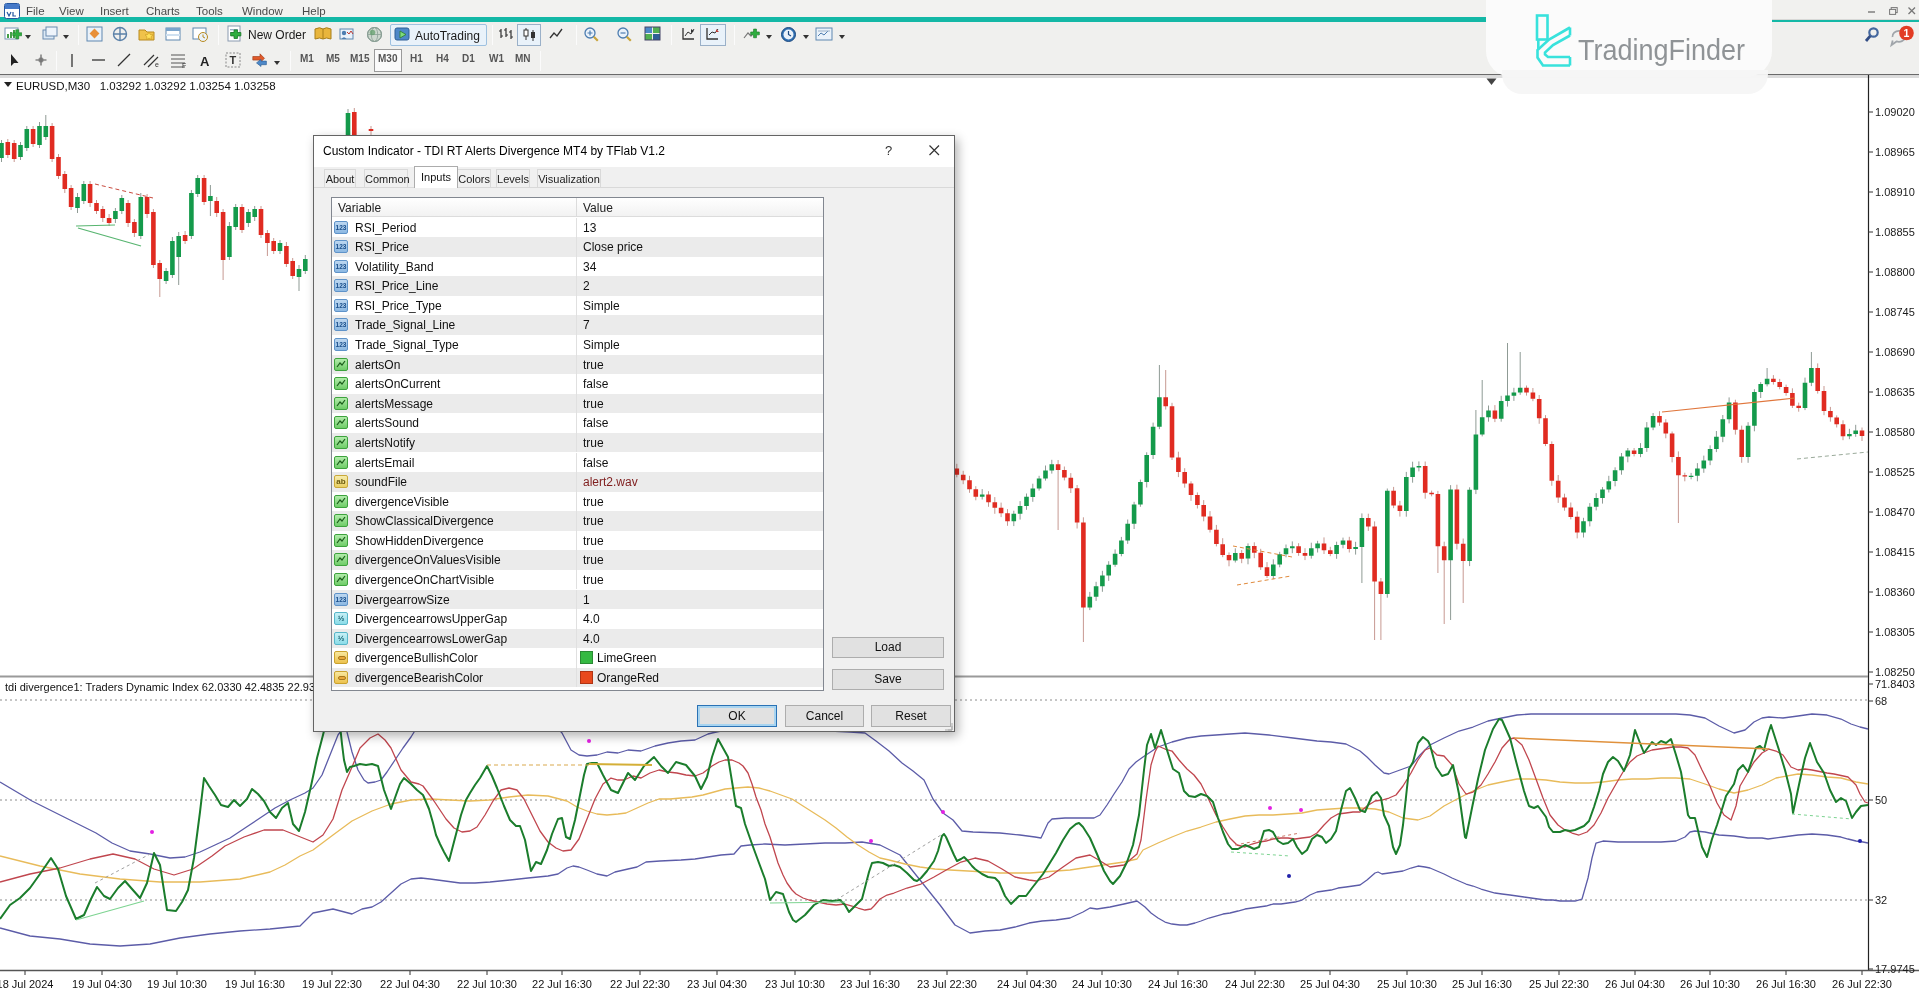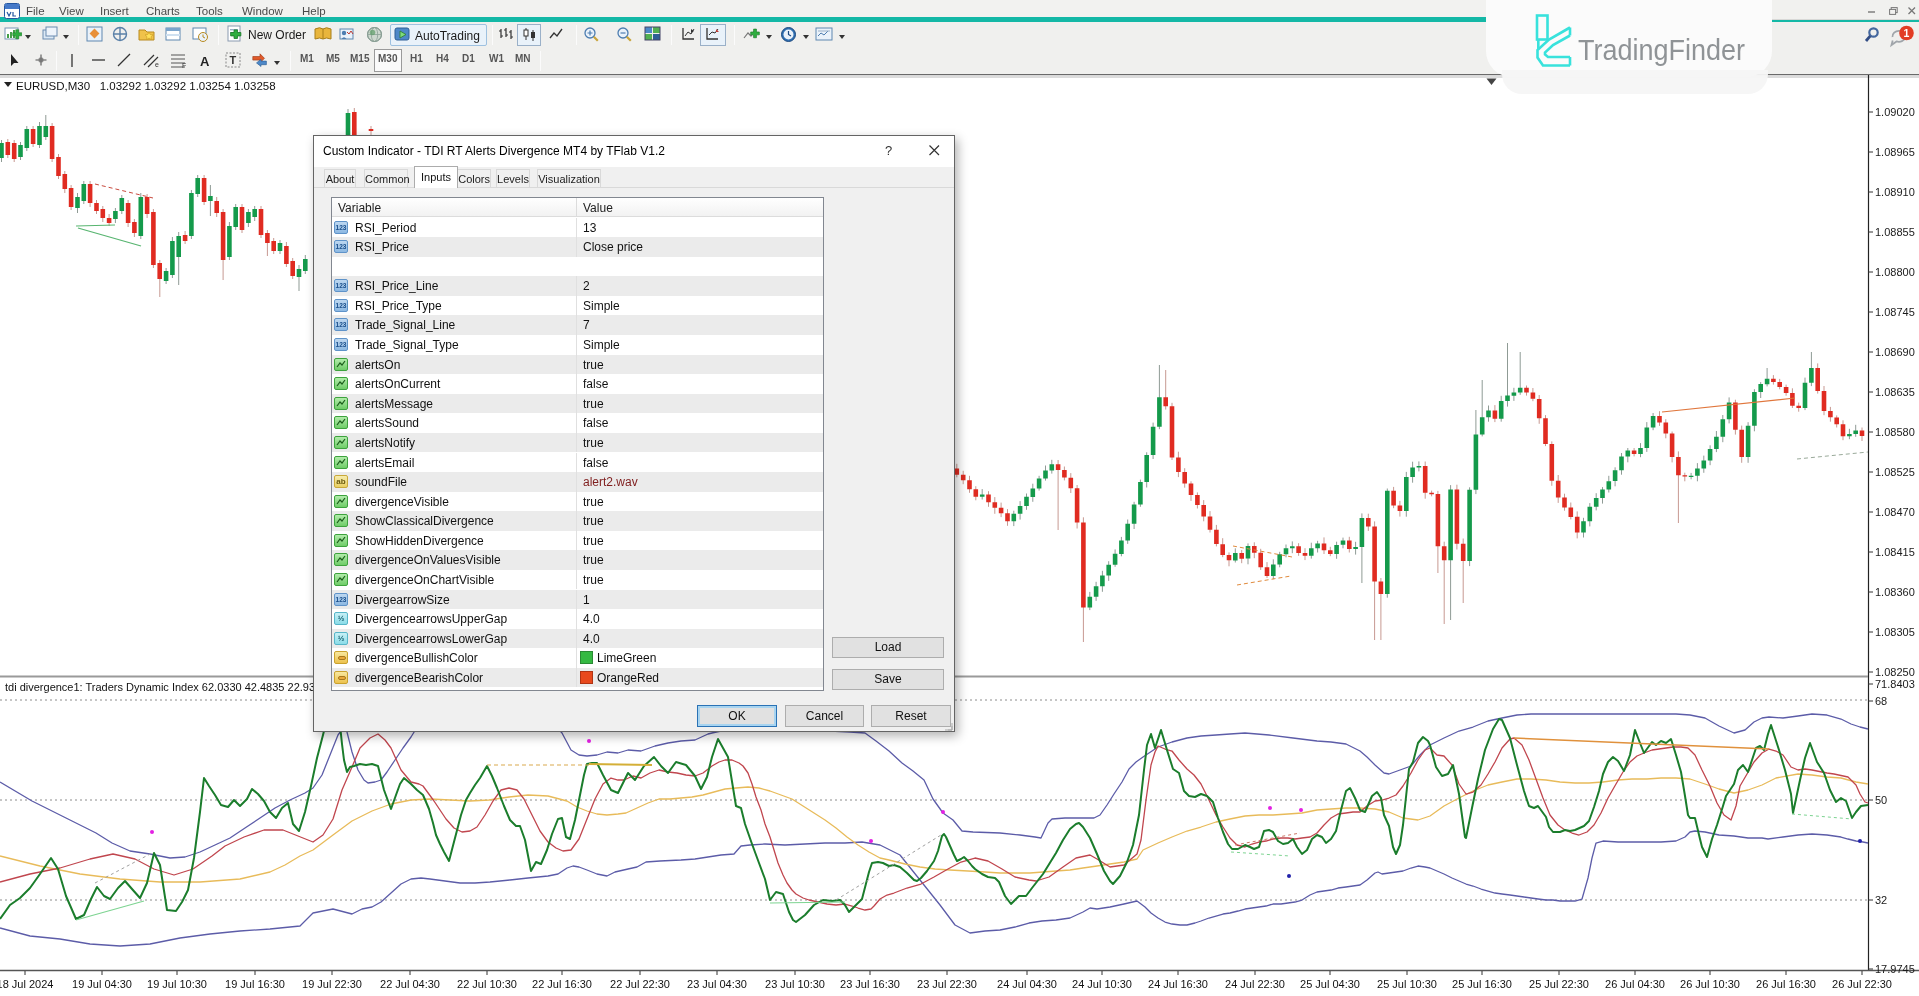--- a/index.html
+++ b/index.html
@@ -370,20 +370,26 @@
           <span style="position:absolute;left:23px;top:3px;font-size:12px;color:#111">RSI_Period</span>
           <span style="position:absolute;left:251px;top:3px;font-size:12px;color:#111">13</span>
           <span style="position:absolute;left:244px;top:0;width:1px;height:19.58px;background:#e0e0e0"></span>
         </div>
         <div class="abs" style="left:0;top:39.1px;width:491px;height:19.58px;background:#ebebeb">
           <span style="position:absolute;left:2px;top:3px;width:14px;height:13px;background:linear-gradient(#bdd7f0,#8cb8e2);border:1px solid #5f93c9;border-radius:2px;font-size:6.5px;font-weight:700;color:#1a4e8a;text-align:center;line-height:12px">123</span>
           <span style="position:absolute;left:23px;top:3px;font-size:12px;color:#111">RSI_Price</span>
           <span style="position:absolute;left:251px;top:3px;font-size:12px;color:#111">Close price</span>
           <span style="position:absolute;left:244px;top:0;width:1px;height:19.58px;background:#e0e0e0"></span>
         </div>
+        <div class="abs" style="left:0;top:58.7px;width:491px;height:19.58px;background:#ffffff">
+          <span style="position:absolute;left:2px;top:3px;width:14px;height:13px;background:linear-gradient(#bdd7f0,#8cb8e2);border:1px solid #5f93c9;border-radius:2px;font-size:6.5px;font-weight:700;color:#1a4e8a;text-align:center;line-height:12px">123</span>
+          <span style="position:absolute;left:23px;top:3px;font-size:12px;color:#111">Volatility_Band</span>
+          <span style="position:absolute;left:251px;top:3px;font-size:12px;color:#111">34</span>
+          <span style="position:absolute;left:244px;top:0;width:1px;height:19.58px;background:#e0e0e0"></span>
+        </div>
         <div class="abs" style="left:0;top:78.2px;width:491px;height:19.58px;background:#ebebeb">
           <span style="position:absolute;left:2px;top:3px;width:14px;height:13px;background:linear-gradient(#bdd7f0,#8cb8e2);border:1px solid #5f93c9;border-radius:2px;font-size:6.5px;font-weight:700;color:#1a4e8a;text-align:center;line-height:12px">123</span>
           <span style="position:absolute;left:23px;top:3px;font-size:12px;color:#111">RSI_Price_Line</span>
           <span style="position:absolute;left:251px;top:3px;font-size:12px;color:#111">2</span>
           <span style="position:absolute;left:244px;top:0;width:1px;height:19.58px;background:#e0e0e0"></span>
         </div>
         <div class="abs" style="left:0;top:97.8px;width:441px;height:19.58px;background:#ffffff">
           <span style="position:absolute;left:2px;top:3px;width:14px;height:13px;background:linear-gradient(#bdd7f0,#8cb8e2);border:1px solid #5f93c9;border-radius:2px;font-size:6.5px;font-weight:700;color:#1a4e8a;text-align:center;line-height:12px">123</span>
           <span style="position:absolute;left:23px;top:3px;font-size:12px;color:#111">RSI_Price_Type</span>
           <span style="position:absolute;left:251px;top:3px;font-size:12px;color:#111">Simple</span>

